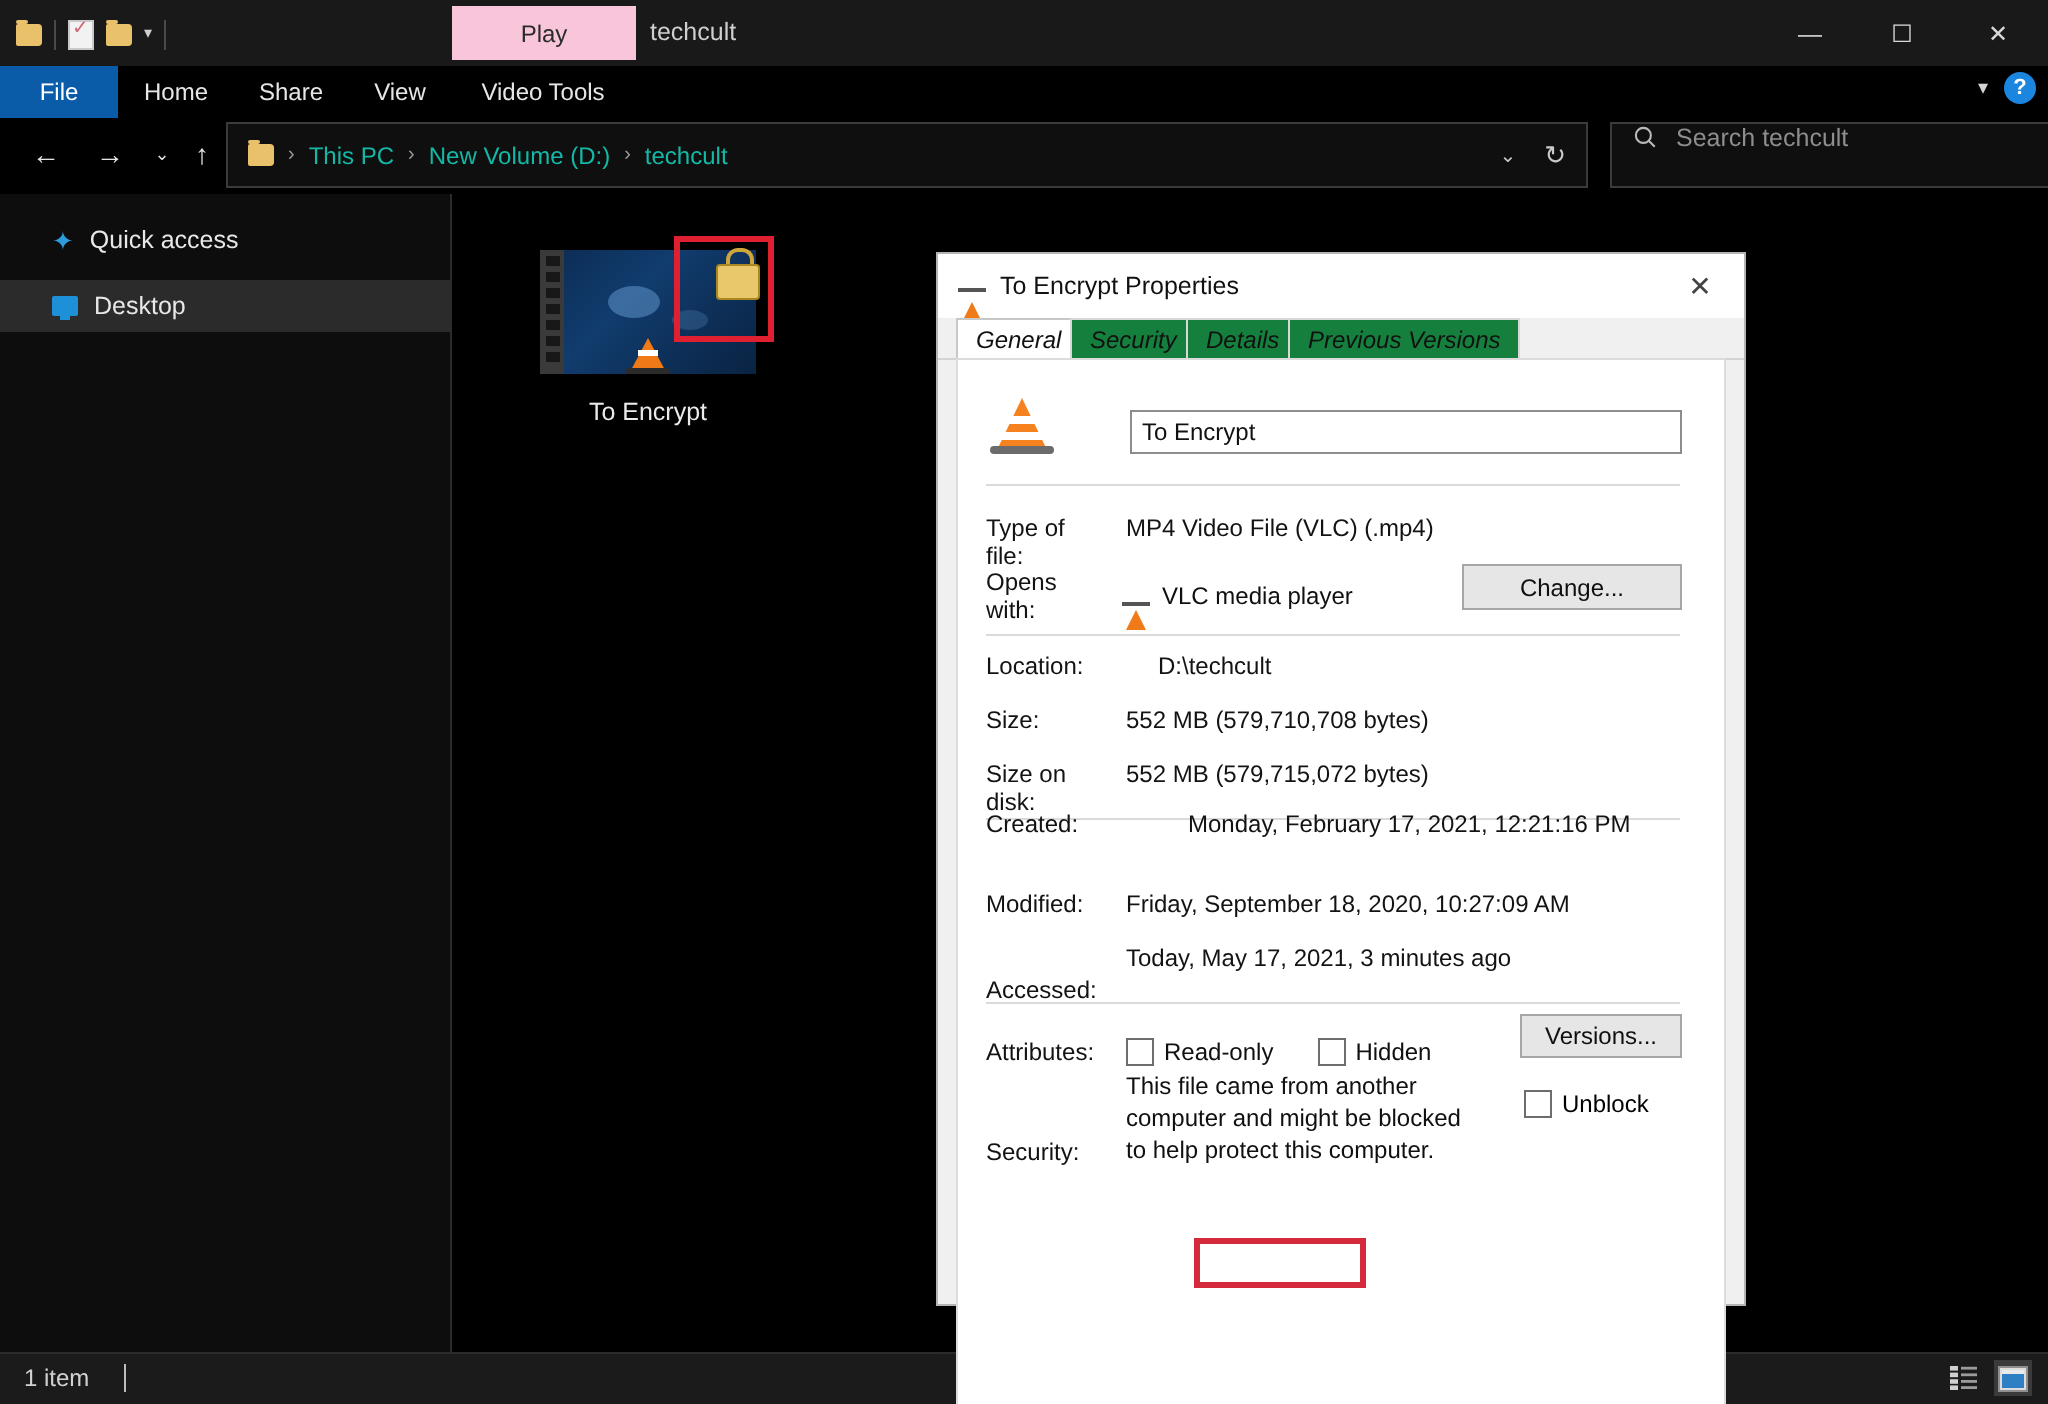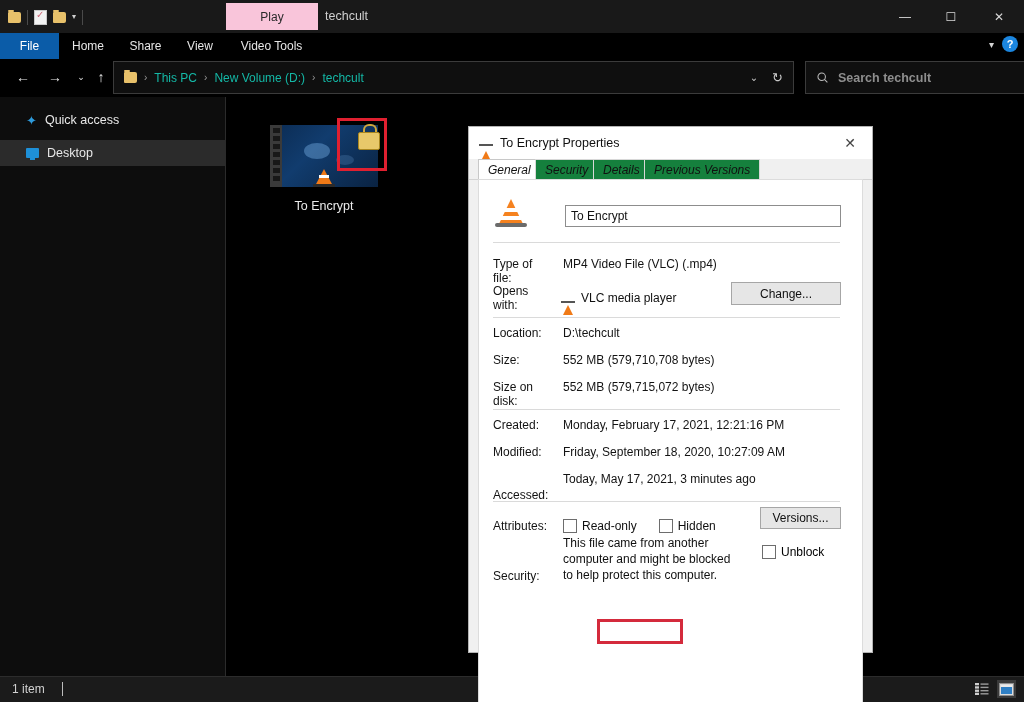--- a/index.html
+++ b/index.html
@@ -49,21 +49,21 @@
   .nav-back{left:12px;}
   .nav-fwd{left:44px;}
   .nav-recent{left:70px;font-size:9px;}
   .nav-up{left:90px;}
   .addrbar{position:absolute;left:113px;top:61px;width:679px;height:31px;background:#0f0f0f;border:1px solid #3b3b3b;
     display:flex;align-items:center;}
   .crumb{font-size:12px;color:#14b8a6;}
   .crumb-sep{color:#9a9a9a;font-size:10px;margin:0 7px;}
   .addr-right{margin-left:auto;display:flex;align-items:center;gap:14px;padding-right:10px;color:#c8c8c8;}
   .searchbox{position:absolute;left:805px;top:61px;width:208px;height:31px;background:#0f0f0f;border:1px solid #3b3b3b;
-    display:flex;align-items:center;padding-left:10px;gap:9px;font-weight:bold;}
+    display:flex;padding-left:10px;gap:9px;}
   .search-ph{font-size:12.5px;color:#8e8e8e;}
 
   
   .sidebar{position:absolute;left:0;top:97px;width:225px;height:580px;background:#0d0d0d;border-right:1px solid #2b2b2b;}
   .sbitem{position:absolute;left:0;width:225px;height:26px;display:flex;align-items:center;padding-left:26px;
     font-size:12.5px;color:#e8e8e8;box-sizing:border-box;}
   .sbitem.qa{top:10px;}
   .sbitem.desk{top:43px;background:#2b2b2b;}
   .star{color:#2e9bdc;font-size:13px;margin-right:8px;}
   .monitor{width:13px;height:10px;background:#1e90d8;border-radius:1px;margin-right:8px;position:relative;}
@@ -308,33 +308,33 @@
       </span>
       <span>VLC media player</span>
     </span>
   </div>
 
   <div class="btn" style="position:absolute;left:262px;top:155px;width:110px;height:23px;">Change...</div>
   <div class="hr" style="top:190px;left:24px;width:347px;"></div>
 
   <div class="row" style="top:199px;">
     <span class="lbl" style="padding-left:24px;">Location:</span>
-    <span class="val" style="margin-left:11px;">D:\techcult</span>
+    <span class="val" style="margin-left:27px;">D:\techcult</span>
   </div>
   <div class="row" style="top:226px;">
     <span class="lbl" style="padding-left:24px;">Size:</span>
     <span class="val" style="margin-left:11px;">552 MB (579,710,708 bytes)</span>
   </div>
   <div class="row" style="top:253px;">
     <span class="lbl" style="padding-left:24px;">Size on disk:</span>
     <span class="val" style="margin-left:11px;">552 MB (579,715,072 bytes)</span>
   </div>
   <div class="hr" style="top:282px;left:24px;width:347px;"></div>
 
-  <div class="row" style="top:291px;">
+  <div class="row" style="top:278px;gap:31px;">
     <span class="lbl" style="padding-left:24px;">Created:</span>
     <span class="val" style="margin-left:11px;">Monday, February 17, 2021, 12:21:16 PM</span>
   </div>
   <div class="row" style="top:318px;">
     <span class="lbl" style="padding-left:24px;">Modified:</span>
     <span class="val" style="margin-left:11px;">Friday, September 18, 2020, 10:27:09 AM</span>
   </div>
   <div class="row" style="top:345px;">
     <span class="lbl" style="padding-left:24px;margin-top:16px;">Accessed:</span>
     <span class="val" style="margin-left:11px;">Today, May 17, 2021, 3 minutes ago</span>

